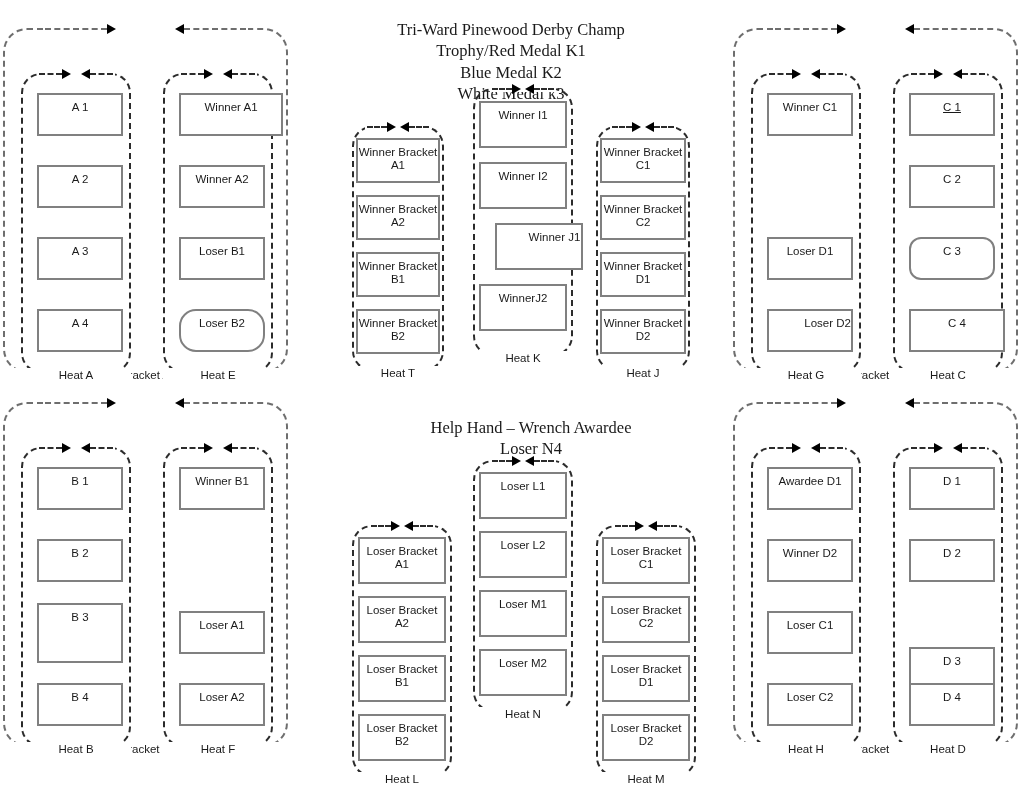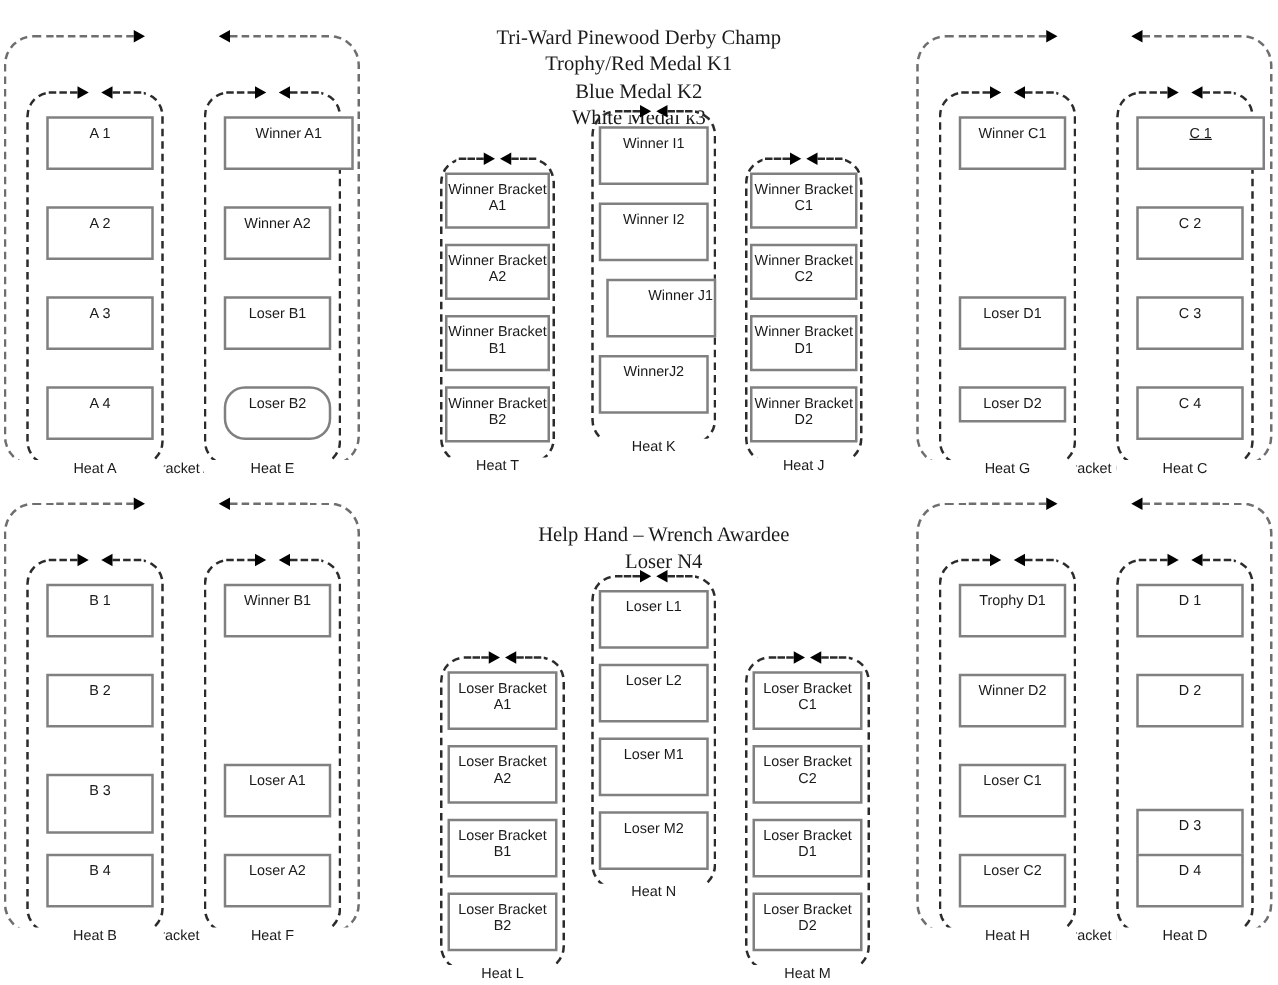--- a/index.html
+++ b/index.html
@@ -180,21 +180,21 @@
     <div class="heat" style="left: 21px; top: 447px; width: 110px; height: 300px;">
       <div class="heat-border" style="border-radius: 20px;"></div>
       <div class="dash-gap" style="left: 16px; top: -3px; width: 78px;"></div>
       <div class="arrow-line" style="left: 18px; top: 0px; width: 23px;"></div>
       <div class="arrow right" style="left: 41px; top: -4px;"></div>
       <div class="arrow-line" style="left: 69px; top: 0px; width: 23px;"></div>
       <div class="arrow left" style="left: 60px; top: -4px;"></div>
       <div class="heat-label">Heat B</div>
       <div class="entry" style="left: 16px; top: 20px; width: 86px; height: 43px;">B 1</div>
       <div class="entry" style="left: 16px; top: 92px; width: 86px; height: 43px;">B 2</div>
-      <div class="entry" style="left: 16px; top: 172px; width: 86px; height: 48px;">B 3</div>
+      <div class="entry" style="left: 16px; top: 156px; width: 86px; height: 60px;">B 3</div>
       <div class="entry" style="left: 16px; top: 236px; width: 86px; height: 43px;">B 4</div>
     </div>
     <div class="heat" style="left: 163px; top: 447px; width: 110px; height: 300px;">
       <div class="heat-border" style="border-radius: 20px;"></div>
       <div class="dash-gap" style="left: 16px; top: -3px; width: 78px;"></div>
       <div class="arrow-line" style="left: 18px; top: 0px; width: 23px;"></div>
       <div class="arrow right" style="left: 41px; top: -4px;"></div>
       <div class="arrow-line" style="left: 69px; top: 0px; width: 23px;"></div>
       <div class="arrow left" style="left: 60px; top: -4px;"></div>
       <div class="heat-label">Heat F</div>
@@ -214,53 +214,53 @@
     <div class="heat" style="left: 751px; top: 73px; width: 110px; height: 300px;">
       <div class="heat-border" style="border-radius: 20px;"></div>
       <div class="dash-gap" style="left: 16px; top: -3px; width: 78px;"></div>
       <div class="arrow-line" style="left: 18px; top: 0px; width: 23px;"></div>
       <div class="arrow right" style="left: 41px; top: -4px;"></div>
       <div class="arrow-line" style="left: 69px; top: 0px; width: 23px;"></div>
       <div class="arrow left" style="left: 60px; top: -4px;"></div>
       <div class="heat-label">Heat G</div>
       <div class="entry" style="left: 16px; top: 20px; width: 86px; height: 43px;">Winner C1</div>
       <div class="entry" style="left: 16px; top: 164px; width: 86px; height: 43px;">Loser D1</div>
-      <div class="entry" style="left: 16px; top: 236px; width: 86px; height: 29px;">Loser D2</div>
+      <div class="entry" style="left: 16px; top: 236px; width: 86px; height: 43px; text-align: right;">Loser D2</div>
     </div>
     <div class="heat" style="left: 893px; top: 73px; width: 110px; height: 300px;">
       <div class="heat-border" style="border-radius: 20px;"></div>
       <div class="dash-gap" style="left: 16px; top: -3px; width: 78px;"></div>
       <div class="arrow-line" style="left: 18px; top: 0px; width: 23px;"></div>
       <div class="arrow right" style="left: 41px; top: -4px;"></div>
       <div class="arrow-line" style="left: 69px; top: 0px; width: 23px;"></div>
       <div class="arrow left" style="left: 60px; top: -4px;"></div>
       <div class="heat-label">Heat C</div>
-      <div class="entry" style="left: 16px; top: 20px; width: 103px; height: 43px; text-decoration: underline;">C 1</div>
+      <div class="entry" style="left: 16px; top: 20px; width: 86px; height: 43px; text-decoration: underline;">C 1</div>
       <div class="entry" style="left: 16px; top: 92px; width: 86px; height: 43px;">C 2</div>
-      <div class="entry" style="left: 16px; top: 164px; width: 86px; height: 43px;">C 3</div>
-      <div class="entry" style="left: 16px; top: 236px; width: 86px; height: 43px;">C 4</div>
+      <div class="entry" style="left: 16px; top: 164px; width: 86px; height: 43px; border-radius: 12px;">C 3</div>
+      <div class="entry" style="left: 16px; top: 236px; width: 96px; height: 43px;">C 4</div>
     </div>
     <div class="heat" style="left: 733px; top: 402px; width: 285px; height: 345px;">
       <div class="heat-border gray" style="border-color: rgb(110, 110, 110); border-radius: 24px;"></div>
       <div class="dash-gap" style="left: 40px; top: -3px; width: 205px;"></div>
       <div class="arrow-line gray" style="left: 42px; top: 0px; width: 62px; border-top-color: rgb(110, 110, 110);"></div>
       <div class="arrow right" style="left: 104px; top: -4px;"></div>
       <div class="arrow-line gray" style="left: 181px; top: 0px; width: 62px; border-top-color: rgb(110, 110, 110);"></div>
       <div class="arrow left" style="left: 172px; top: -4px;"></div>
       <div class="bracket-label">Bracket D</div>
     </div>
     <div class="heat" style="left: 751px; top: 447px; width: 110px; height: 300px;">
       <div class="heat-border" style="border-radius: 20px;"></div>
       <div class="dash-gap" style="left: 16px; top: -3px; width: 78px;"></div>
       <div class="arrow-line" style="left: 18px; top: 0px; width: 23px;"></div>
       <div class="arrow right" style="left: 41px; top: -4px;"></div>
       <div class="arrow-line" style="left: 69px; top: 0px; width: 23px;"></div>
       <div class="arrow left" style="left: 60px; top: -4px;"></div>
       <div class="heat-label">Heat H</div>
-      <div class="entry" style="left: 16px; top: 20px; width: 86px; height: 43px;">Trophy D1</div>
+      <div class="entry" style="left: 16px; top: 20px; width: 86px; height: 43px;">Awardee D1</div>
       <div class="entry" style="left: 16px; top: 92px; width: 86px; height: 43px;">Winner D2</div>
       <div class="entry" style="left: 16px; top: 164px; width: 86px; height: 43px;">Loser C1</div>
       <div class="entry" style="left: 16px; top: 236px; width: 86px; height: 43px;">Loser C2</div>
     </div>
     <div class="heat" style="left: 893px; top: 447px; width: 110px; height: 300px;">
       <div class="heat-border" style="border-radius: 20px;"></div>
       <div class="dash-gap" style="left: 16px; top: -3px; width: 78px;"></div>
       <div class="arrow-line" style="left: 18px; top: 0px; width: 23px;"></div>
       <div class="arrow right" style="left: 41px; top: -4px;"></div>
       <div class="arrow-line" style="left: 69px; top: 0px; width: 23px;"></div>
@@ -291,21 +291,21 @@
     <div class="heat" style="left: 473px; top: 88px; width: 100px; height: 268px;">
       <div class="heat-border" style="border-radius: 20px;"></div>
       <div class="dash-gap" style="left: 17px; top: -3px; width: 66px;"></div>
       <div class="arrow-line" style="left: 19px; top: 0px; width: 20px;"></div>
       <div class="arrow right" style="left: 39px; top: -4px;"></div>
       <div class="arrow-line" style="left: 61px; top: 0px; width: 20px;"></div>
       <div class="arrow left" style="left: 52px; top: -4px;"></div>
       <div class="heat-label">Heat K</div>
       <div class="entry" style="left: 6px; top: 13px; width: 88px; height: 47px;">Winner I1</div>
       <div class="entry" style="left: 6px; top: 74px; width: 88px; height: 47px;">Winner I2</div>
-      <div class="entry" style="left: 12px; top: 135px; width: 88px; height: 47px; padding-left: 31px;">Winner J1</div>
+      <div class="entry" style="left: 22px; top: 135px; width: 88px; height: 47px; padding-left: 31px;">Winner J1</div>
       <div class="entry" style="left: 6px; top: 196px; width: 88px; height: 47px;">WinnerJ2</div>
     </div>
     <div class="heat" style="left: 596px; top: 126px; width: 94px; height: 245px;">
       <div class="heat-border" style="border-radius: 20px;"></div>
       <div class="dash-gap" style="left: 14px; top: -3px; width: 66px;"></div>
       <div class="arrow-line" style="left: 16px; top: 0px; width: 20px;"></div>
       <div class="arrow right" style="left: 36px; top: -4px;"></div>
       <div class="arrow-line" style="left: 58px; top: 0px; width: 20px;"></div>
       <div class="arrow left" style="left: 49px; top: -4px;"></div>
       <div class="heat-label">Heat J</div>

